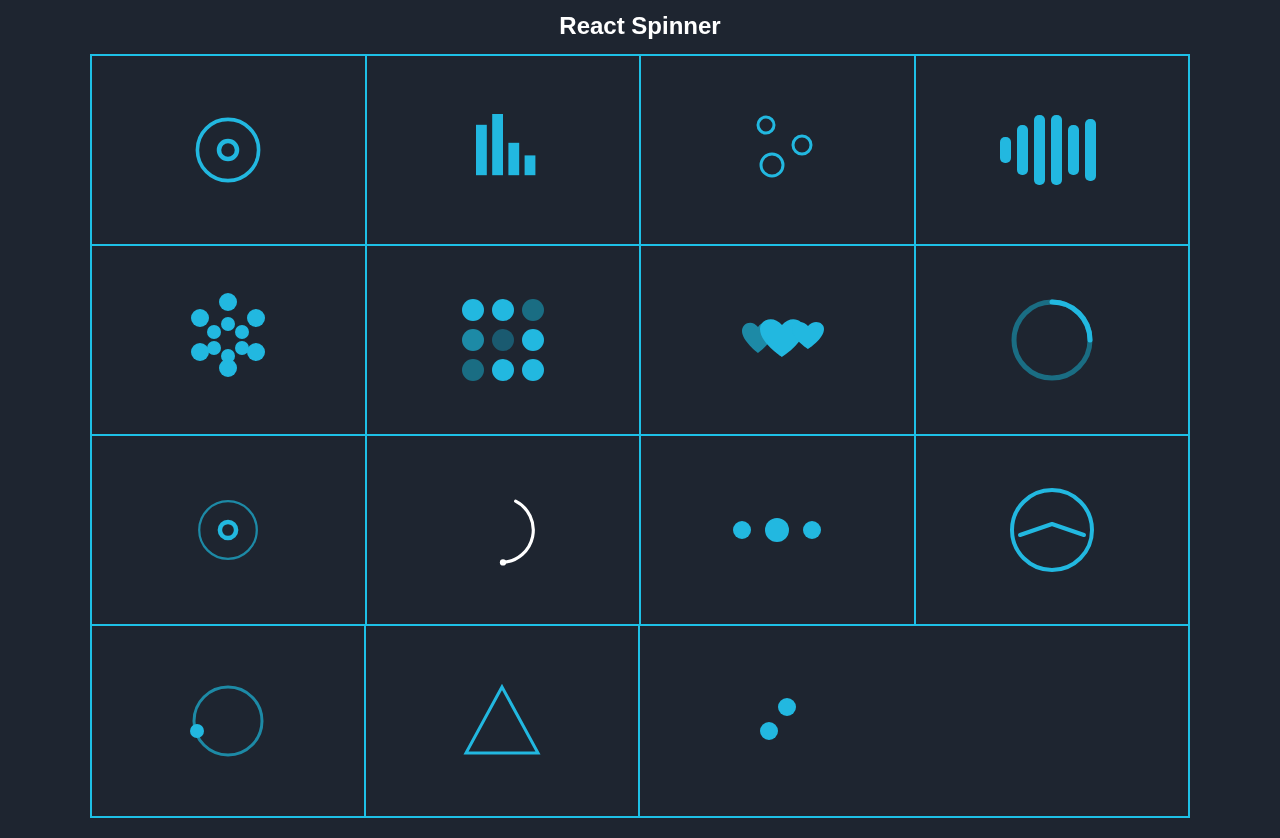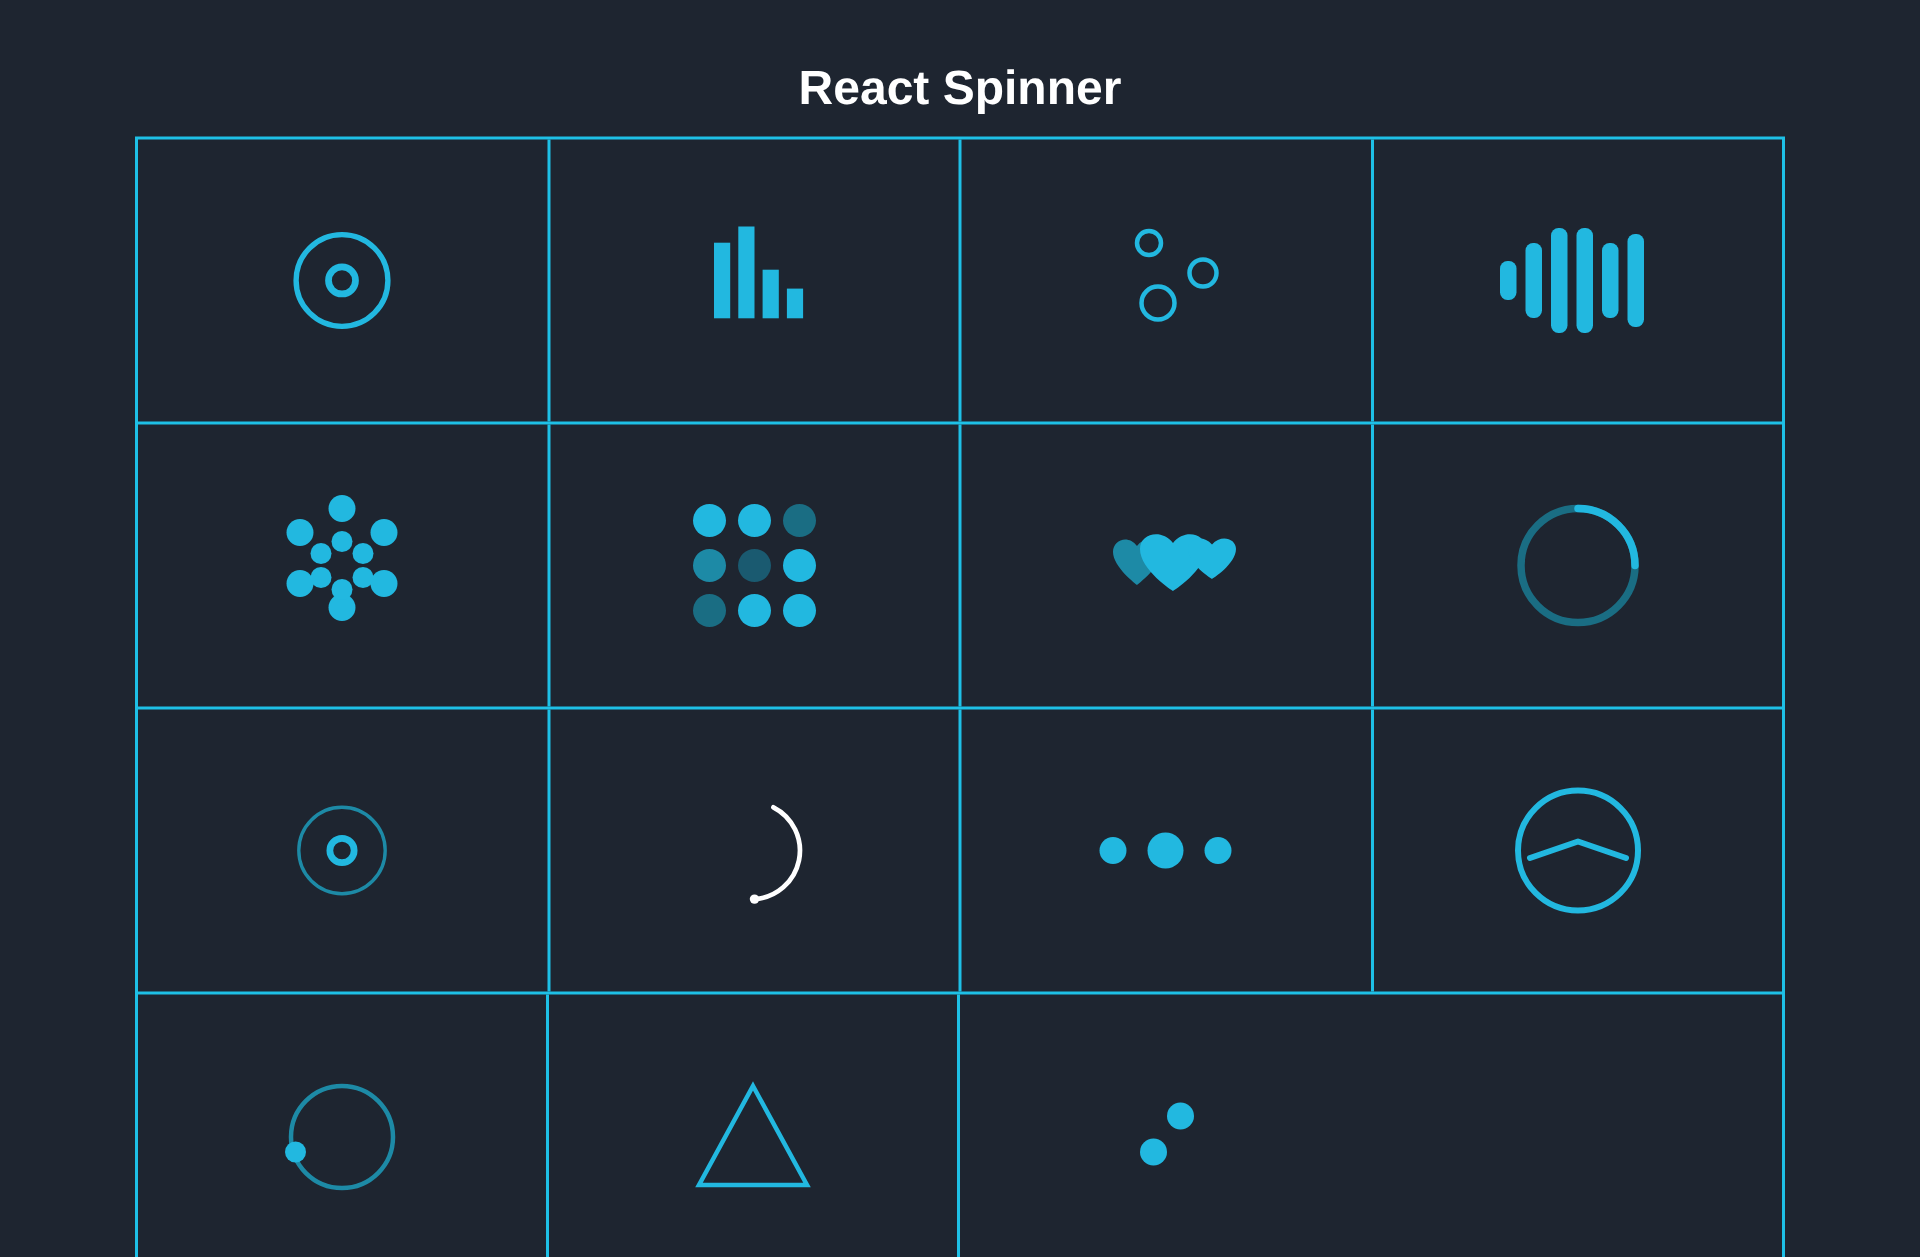--- a/index.html
+++ b/index.html
@@ -4,24 +4,23 @@
 <style>
   * { margin: 0; padding: 0; box-sizing: border-box; }
   html, body { width: 1280px; height: 838px; }
   body {
     background: #1e2530;
     font-family: "Segoe UI", Arial, sans-serif;
     color: #fff;
   }
   .page-title {
     text-align: center;
-    font-size: 32px;
+    font-size: 24px;
     font-weight: 700;
     padding: 12px 0 14px 0;
-    margin-top: 28px;
   }
   .grid {
     margin: 0 90px;
     border: 2px solid #1ec0e6;
   }
   .row {
     display: flex;
     border-bottom: 2px solid #1ec0e6;
     height: 190px;
   }

